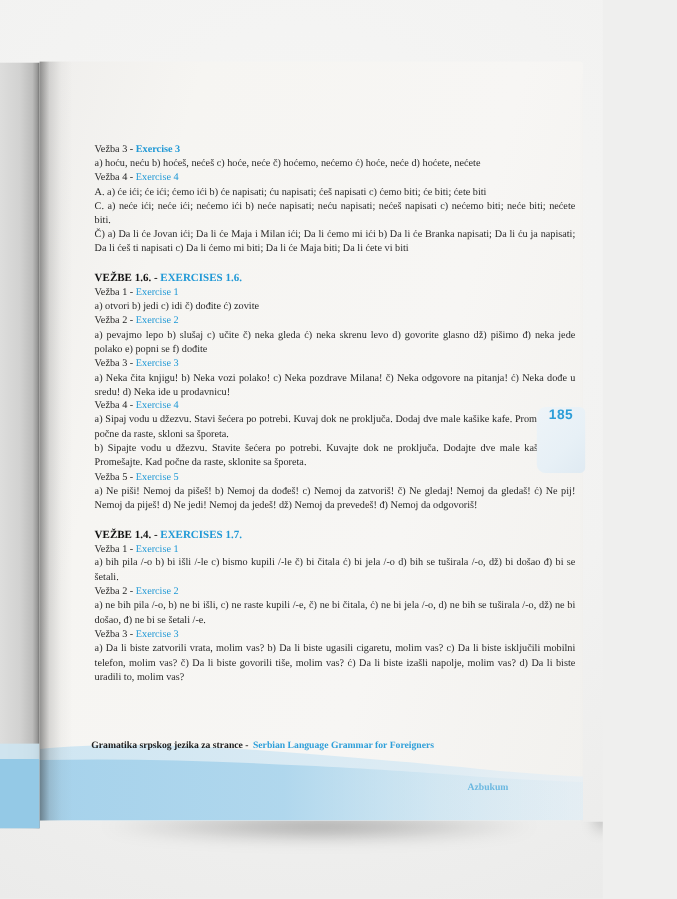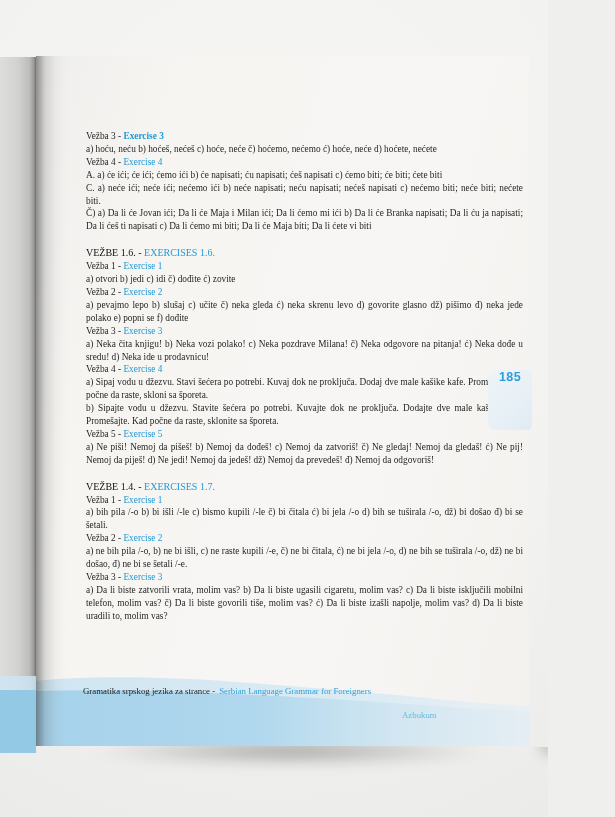--- a/index.html
+++ b/index.html
@@ -31,37 +31,37 @@
     position:absolute;left:0;top:0;width:30px;height:100%;z-index:5;
     background:linear-gradient(to right, rgba(45,45,45,.50) 0%, rgba(90,90,90,.20) 30%, rgba(120,120,120,.06) 65%, rgba(120,120,120,0) 100%);
   }
   .band{position:absolute;left:0;bottom:0;z-index:1;}
   
   .content{
     position:absolute;left:50px;top:74px;width:437px;z-index:2;
     font-size:9.3px;line-height:12.9px;color:#262626;text-align:justify;
   }
   .content p{margin:0;}
-  .content p.section{margin-top:14px;font-weight:normal;font-size:10px;color:#121212;text-align:left;}
+  .content p.section{margin-top:14px;font-weight:bold;font-size:10px;color:#121212;text-align:left;}
   .content .t-blue{color:var(--accent,#2199d6);}
   .content .t-blue.bold{font-weight:bold;}
   .content p.exline{text-align:left;}
   
   .page-tab{
     position:absolute;left:452px;top:314px;width:44px;height:60px;z-index:2;
     background:linear-gradient(135deg,#eef4f8 0%,var(--tab-bg,#e7f0f6) 60%,#dfeaf2 100%);
     border-radius:8px 5px 5px 8px;
     display:flex;justify-content:center;
   }
   .tab-num{font-weight:bold;font-size:12.5px;letter-spacing:.4px;color:var(--tab-text,#2d9ed8);font-family:"Liberation Sans","DejaVu Sans",sans-serif;}
   
-  .footer{position:absolute;left:47px;top:630px;z-index:3;font-size:8.8px;font-weight:normal;white-space:nowrap;}
+  .footer{position:absolute;left:47px;top:616px;z-index:3;font-size:8.8px;font-weight:bold;white-space:nowrap;}
   .f-black{color:#1c1c1c;}
   .f-blue{color:var(--footer-blue,#2f9fd9);margin-left:4px;}
-  .publisher{position:absolute;left:366px;top:654px;z-index:3;font-size:8.8px;font-weight:normal;color:var(--publisher-blue,#6cb8e0);}
+  .publisher{position:absolute;left:389px;top:654px;z-index:3;font-size:8.8px;font-weight:bold;color:var(--publisher-blue,#6cb8e0);}
   
   .page-edge{
     position:absolute;left:530px;top:56px;width:21px;height:691px;
     background:linear-gradient(to right,#eceme9 0%,#e9e9e6 4%,#a3a3a1 18%,#c9c9c7 30%,#929290 42%,#d4d4d2 55%,#acacaa 68%,#e3e3e1 82%,#f2f2f0 100%);
     border-radius:0 3px 3px 0;
     box-shadow:8px 10px 14px -4px rgba(0,0,0,.25);
   }
 </style>
 </head>
 <body>

